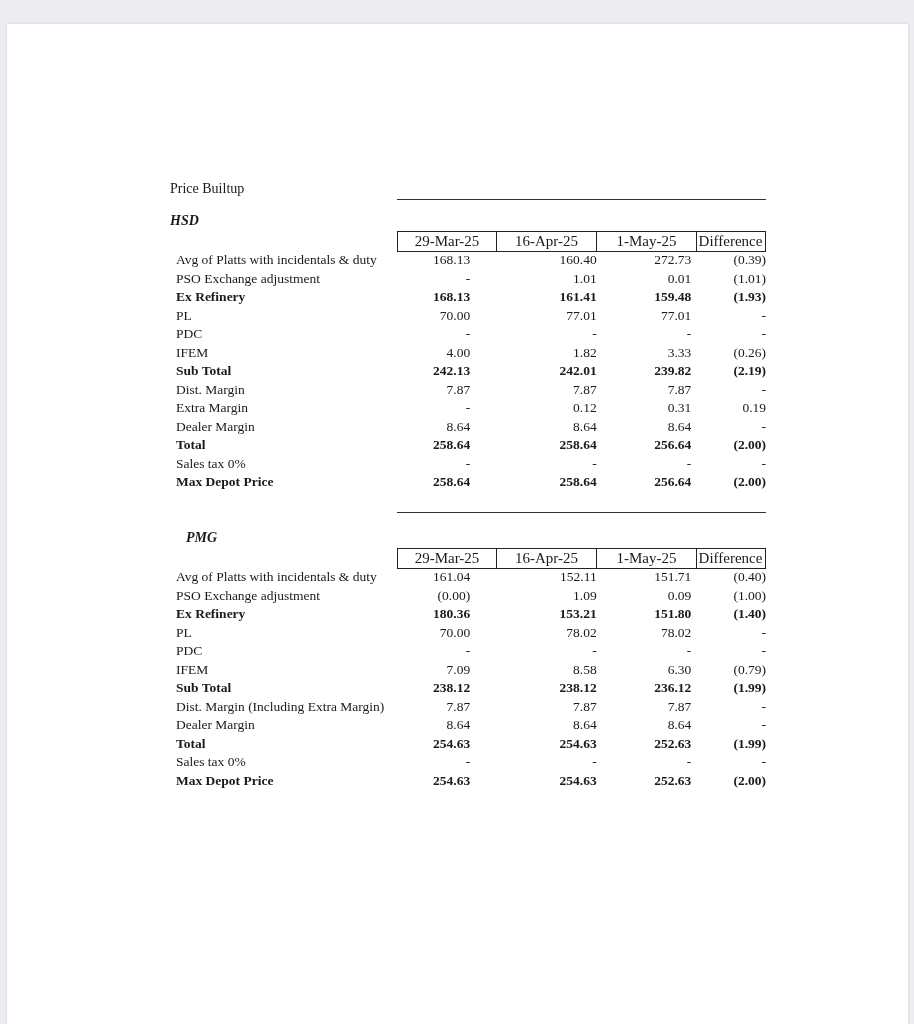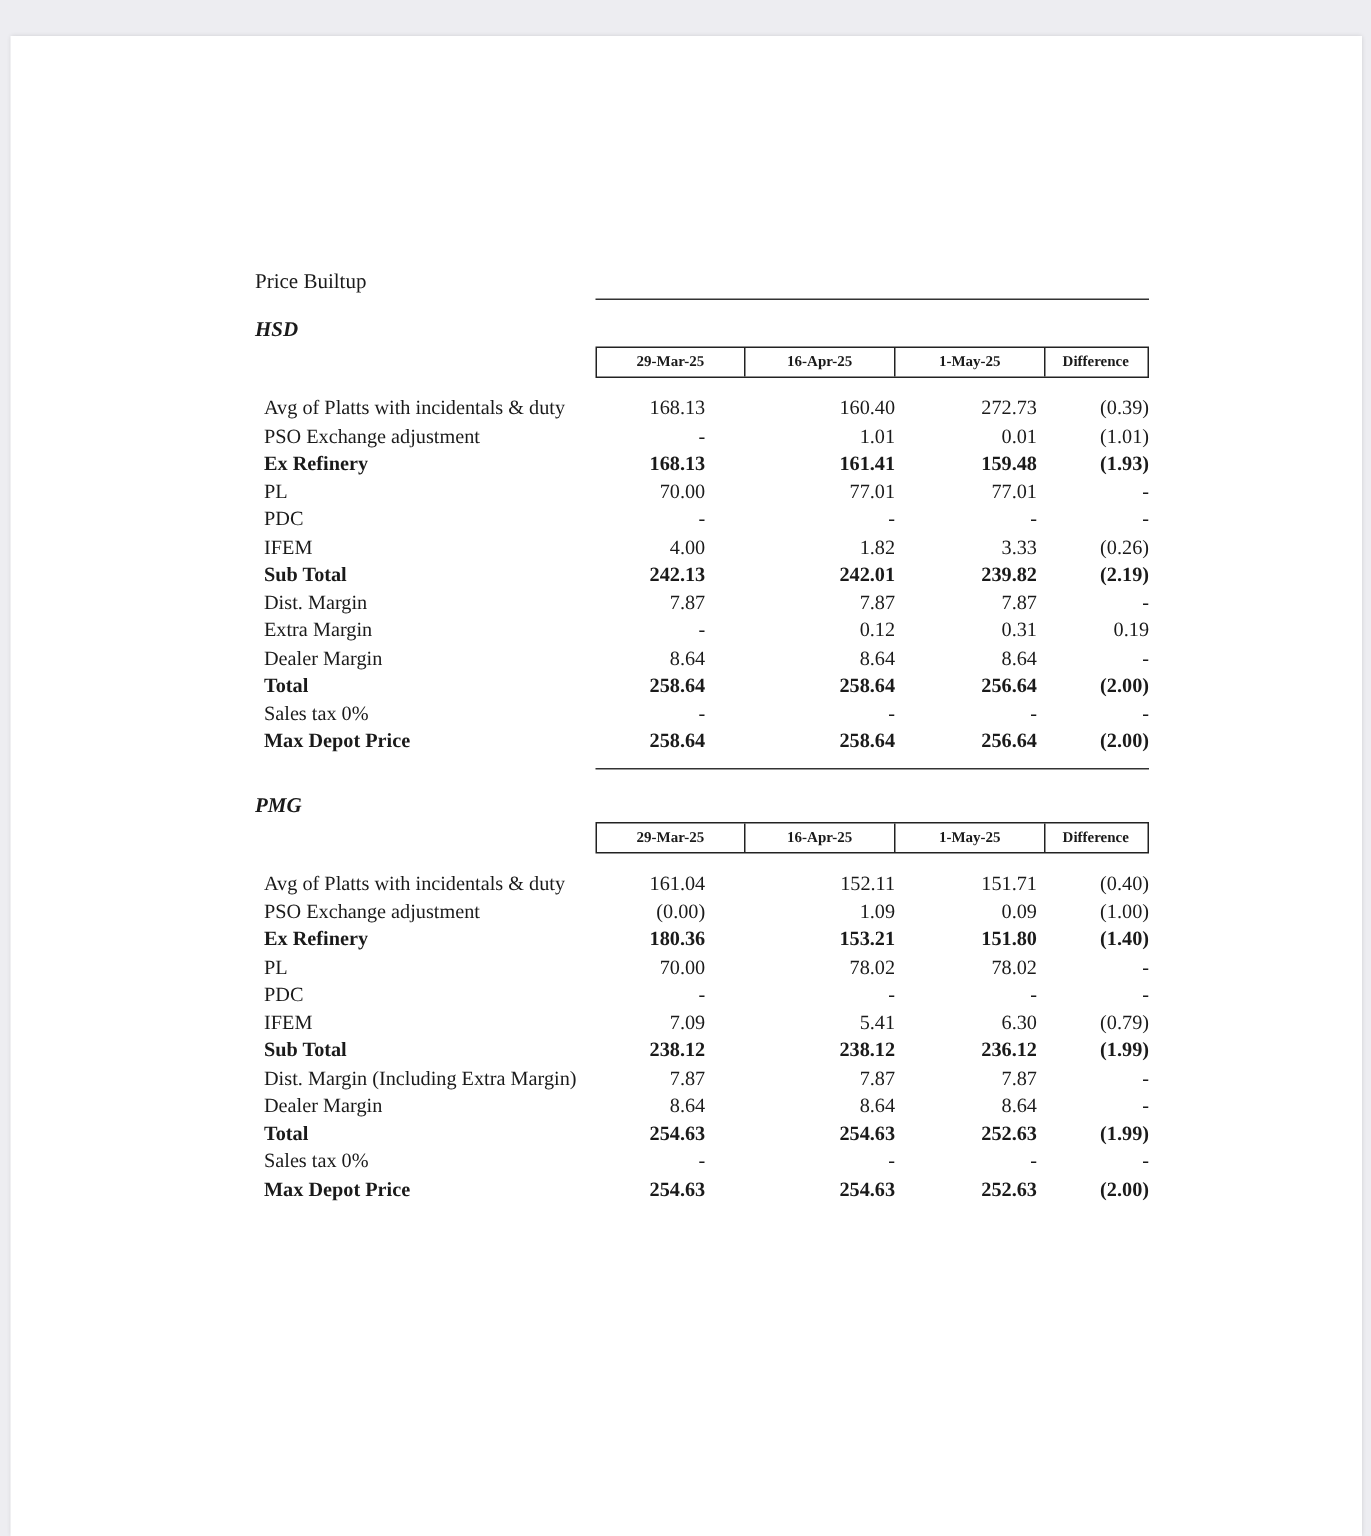--- a/index.html
+++ b/index.html
@@ -23,29 +23,29 @@
   .hr {
     height: 0; border-top: 1.5px solid #333;
     left: 397px; width: 369px;
   }
   .section-label {
     left: 170px; font-size: 14px; font-weight: bold; font-style: italic;
   }
   .hdr {
     left: 397px; width: 369px; height: 21px;
     display: flex; border: 1.5px solid #222; box-sizing: border-box;
-    font-size: 10px; font-weight: bold;
+    font-size: 15px; font-weight: normal;
   }
   .hdr div {
     display: flex; align-items: center; justify-content: center;
     border-right: 1.5px solid #222; box-sizing: border-box;
   }
   .hdr div:last-child { border-right: none; }
   .c1 { width: 99px; } .c2 { width: 100px; } .c3 { width: 100px; } .c4 { width: 67px; }
-  .rows { left: 176px; width: 590px; margin-top: 12px; }
+  .rows { left: 176px; width: 590px; }
   .row {
     display: flex; height: 18.5px; align-items: center; font-size: 13.5px;
   }
   .row.bold { font-weight: bold; }
   .lbl { width: 221px; white-space: nowrap; overflow: hidden; }
   .v { text-align: right; }
   .v1 { width: 90px; }
   .v2 { width: 100px; padding-left: 32px; }
   .v3 { width: 100px; }
   .v4 { width: 79px; }
@@ -154,21 +154,21 @@
       <div class="lbl">Max Depot Price</div>
       <div class="v v1">258.64</div>
       <div class="v v2">258.64</div>
       <div class="v v3">256.64</div>
       <div class="v v4">(2.00)</div>
     </div>
   </div>
 
 <div class="abs hr" style="top:512px;"></div>
 
-<div class="abs section-label" style="top:530px;">PMG</div>
+<div class="abs section-label" style="top:530px;margin-left:16px;">PMG</div>
 <div class="abs hdr" style="top:548px;">
   <div class="c1">29-Mar-25</div>
   <div class="c2">16-Apr-25</div>
   <div class="c3">1-May-25</div>
   <div class="c4">Difference</div>
 </div>
 <div class="abs rows" id="pmg-rows" style="top:568px;">
     <div class="row">
       <div class="lbl">Avg of Platts with incidentals &amp; duty</div>
       <div class="v v1">161.04</div>
@@ -200,21 +200,21 @@
     <div class="row">
       <div class="lbl">PDC</div>
       <div class="v v1">-</div>
       <div class="v v2">-</div>
       <div class="v v3">-</div>
       <div class="v v4">-</div>
     </div>
     <div class="row">
       <div class="lbl">IFEM</div>
       <div class="v v1">7.09</div>
-      <div class="v v2">5.41</div>
+      <div class="v v2">8.58</div>
       <div class="v v3">6.30</div>
       <div class="v v4">(0.79)</div>
     </div>
     <div class="row bold">
       <div class="lbl">Sub Total</div>
       <div class="v v1">238.12</div>
       <div class="v v2">238.12</div>
       <div class="v v3">236.12</div>
       <div class="v v4">(1.99)</div>
     </div>

